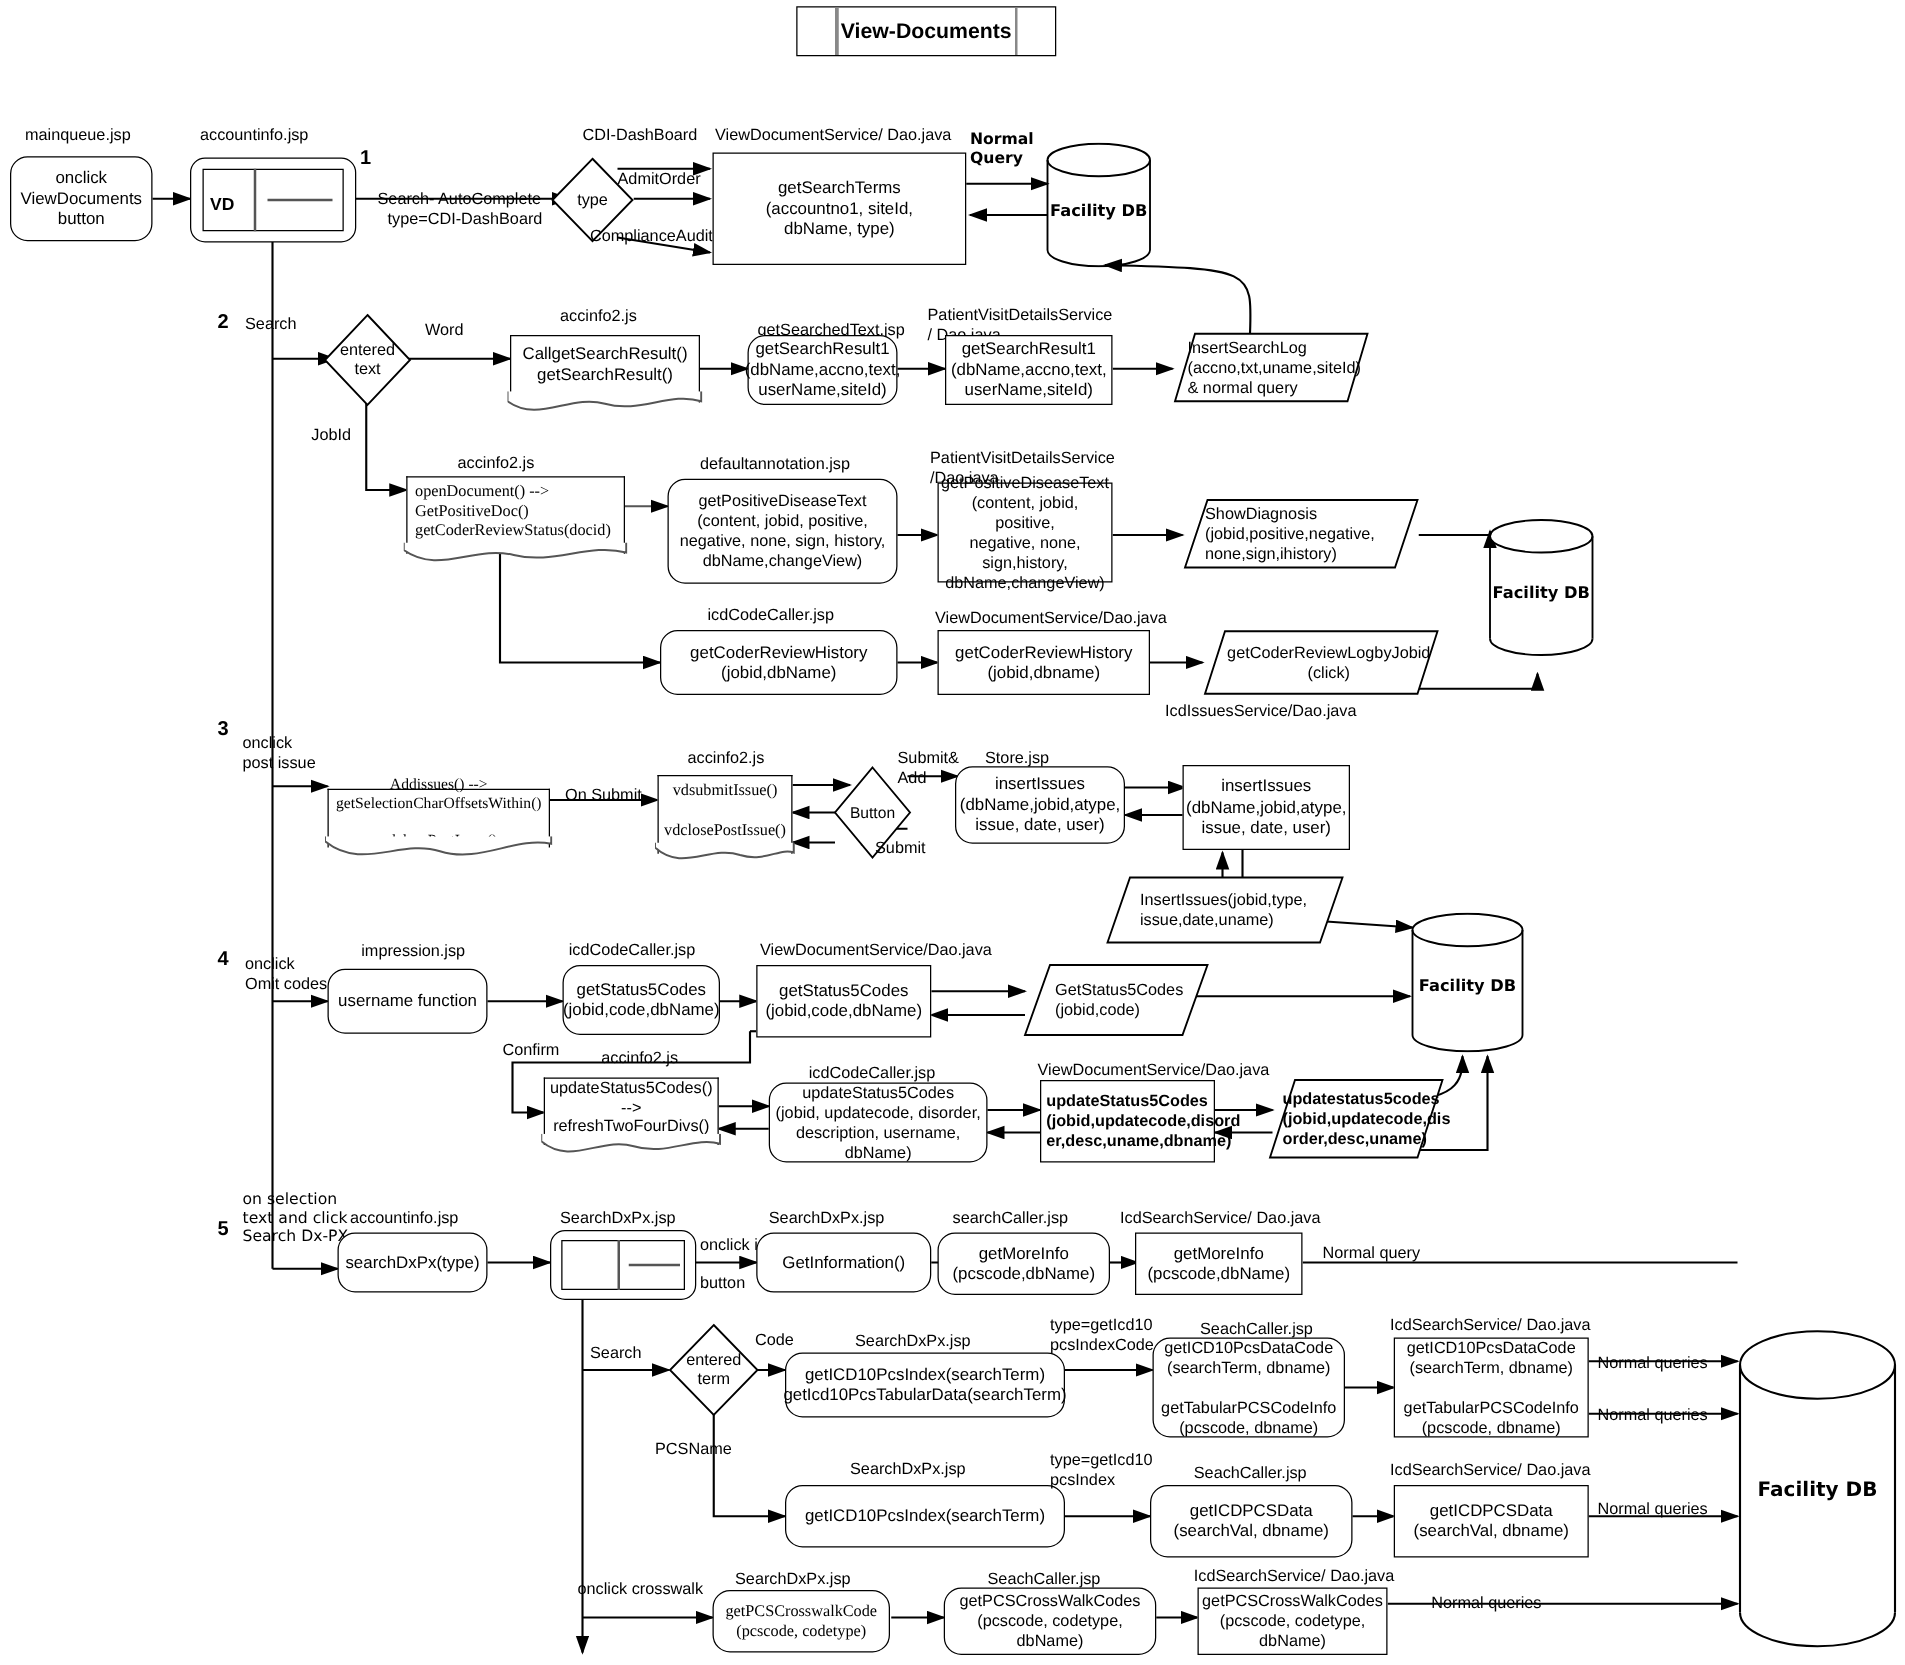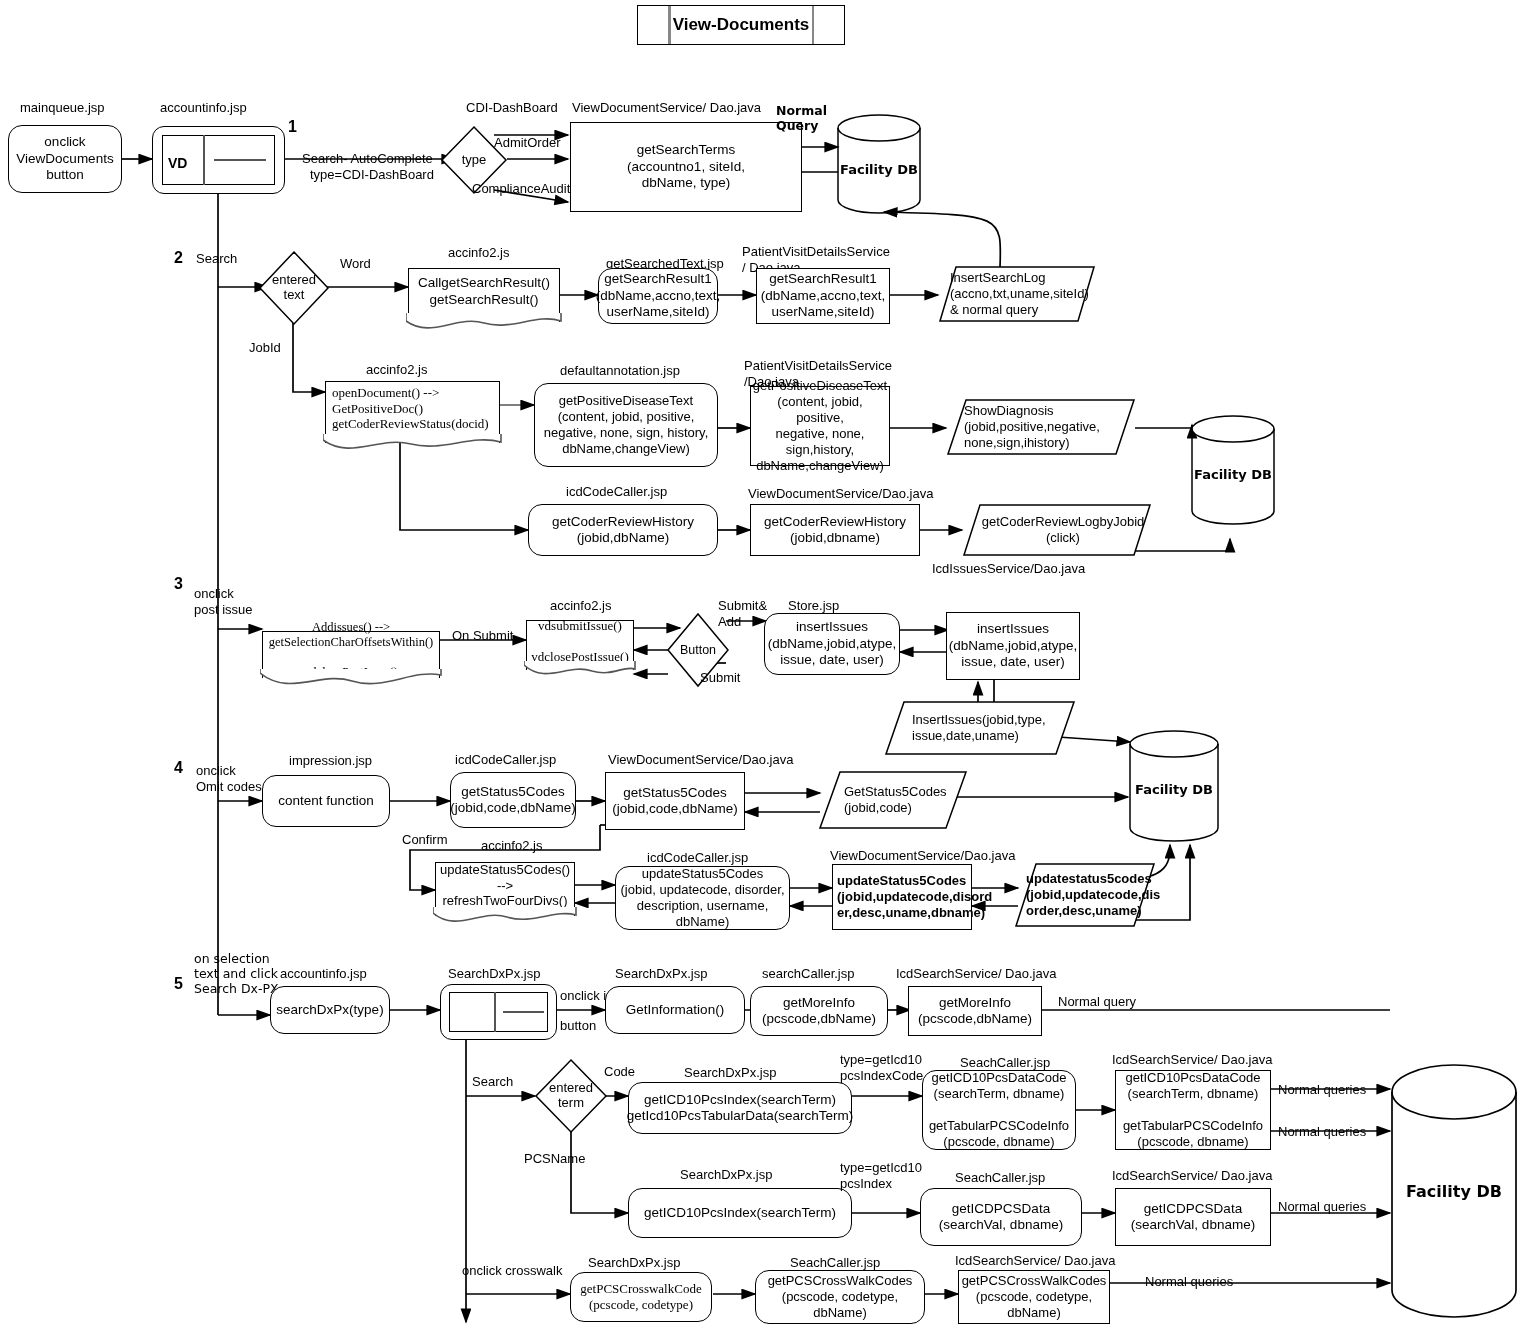--- a/index.html
+++ b/index.html
@@ -234,21 +234,21 @@
   <div class="diamond" style="left:440px; top:125px; width:68px; height:70px;">
     <svg width="68" height="70">
         <polygon points="34,2 66,35 34,68 2,35" fill="#fff" stroke="#000" stroke-width="1.5"></polygon>
       </svg>
     <div class="dtxt">type</div>
   </div>
   <div class="lbl" style="left:494px; top:135px;">AdmitOrder</div>
   <div class="lbl" style="left:472px; top:181px;">ComplianceAudit</div>
 
   <div class="lbl" style="left:572px; top:100px;">ViewDocumentService/ Dao.java</div>
-  <div class="node rect" style="left:570px; top:122px; width:232px; height:90px;">getSearchTerms
+  <div class="node rect" style="left:570px; top:122px; width:203px; height:90px;">getSearchTerms
 (accountno1, siteId,
 dbName, type)</div>
 
   <div class="lbl bold handwrite" style="left:776px; top:103px;">Normal
 Query</div>
 
   <div class="db" style="left:836px; top:114px; width:86px; height:100px;">
     <svg width="86" height="100">
       <ellipse cx="43" cy="14" rx="41" ry="13" fill="#fff" stroke="#000" stroke-width="1.5"></ellipse>
       <path d="M2,14 L2,86" stroke="#000" stroke-width="1.5" fill="none"></path>
@@ -369,21 +369,21 @@
 vdclosePostIssue()</div>
     <div class="docwave">
       <svg width="182" height="22" viewBox="0 0 182 22" preserveAspectRatio="none">
         <path d="M0,0 L0,4 C30,28 60,2 92,12 C124,22 152,0 181,6 L181,0" fill="#fff" stroke="#555" stroke-width="1.6"></path>
       </svg>
     </div>
   </div>
   <div class="lbl" style="left:452px; top:628px;">On Submit</div>
 
   <div class="lbl" style="left:550px; top:598px;">accinfo2.js</div>
-  <div class="doc serif" style="left:526px; top:620px; width:108px; height:50px;">
+  <div class="doc serif" style="left:526px; top:620px; width:108px; height:63px;">
     <div class="docbody serif" style="font-size:13px; padding-bottom:8px;">vdsubmitIssue()
 
 vdclosePostIssue()</div>
     <div class="docwave">
       <svg width="112" height="22" viewBox="0 0 112 22" preserveAspectRatio="none">
         <path d="M0,0 L0,4 C22,24 44,2 68,10 C88,16 100,4 111,8 L111,0" fill="#fff" stroke="#555" stroke-width="1.6"></path>
       </svg>
     </div>
   </div>
 
@@ -411,21 +411,21 @@
     <svg width="192" height="56" viewBox="0 0 192 56">
         <polygon points="20,2 190,2 172,54 2,54" fill="#fff" stroke="#000" stroke-width="1.5"></polygon>
       </svg>
     <div class="ptxt" style="padding-left:28px; font-size:13px;">InsertIssues(jobid,type,
 issue,date,uname)</div>
   </div>
 
   <div class="lbl" style="left:196px; top:763px;">onclick
 Omit codes</div>
   <div class="lbl" style="left:289px; top:753px;">impression.jsp</div>
-  <div class="node rounded" style="left:262px; top:775px; width:128px; height:52px;">content function</div>
+  <div class="node rounded" style="left:262px; top:775px; width:128px; height:52px;">username function</div>
 
   <div class="lbl" style="left:455px; top:752px;">icdCodeCaller.jsp</div>
   <div class="node rounded" style="left:450px; top:772px; width:126px; height:56px;">getStatus5Codes
 (jobid,code,dbName)</div>
 
   <div class="lbl" style="left:608px; top:752px;">ViewDocumentService/Dao.java</div>
   <div class="node rect" style="left:605px; top:772px; width:140px; height:58px;">getStatus5Codes
 (jobid,code,dbName)</div>
 
   <div class="para" style="left:818px; top:770px; width:150px; height:60px;">

